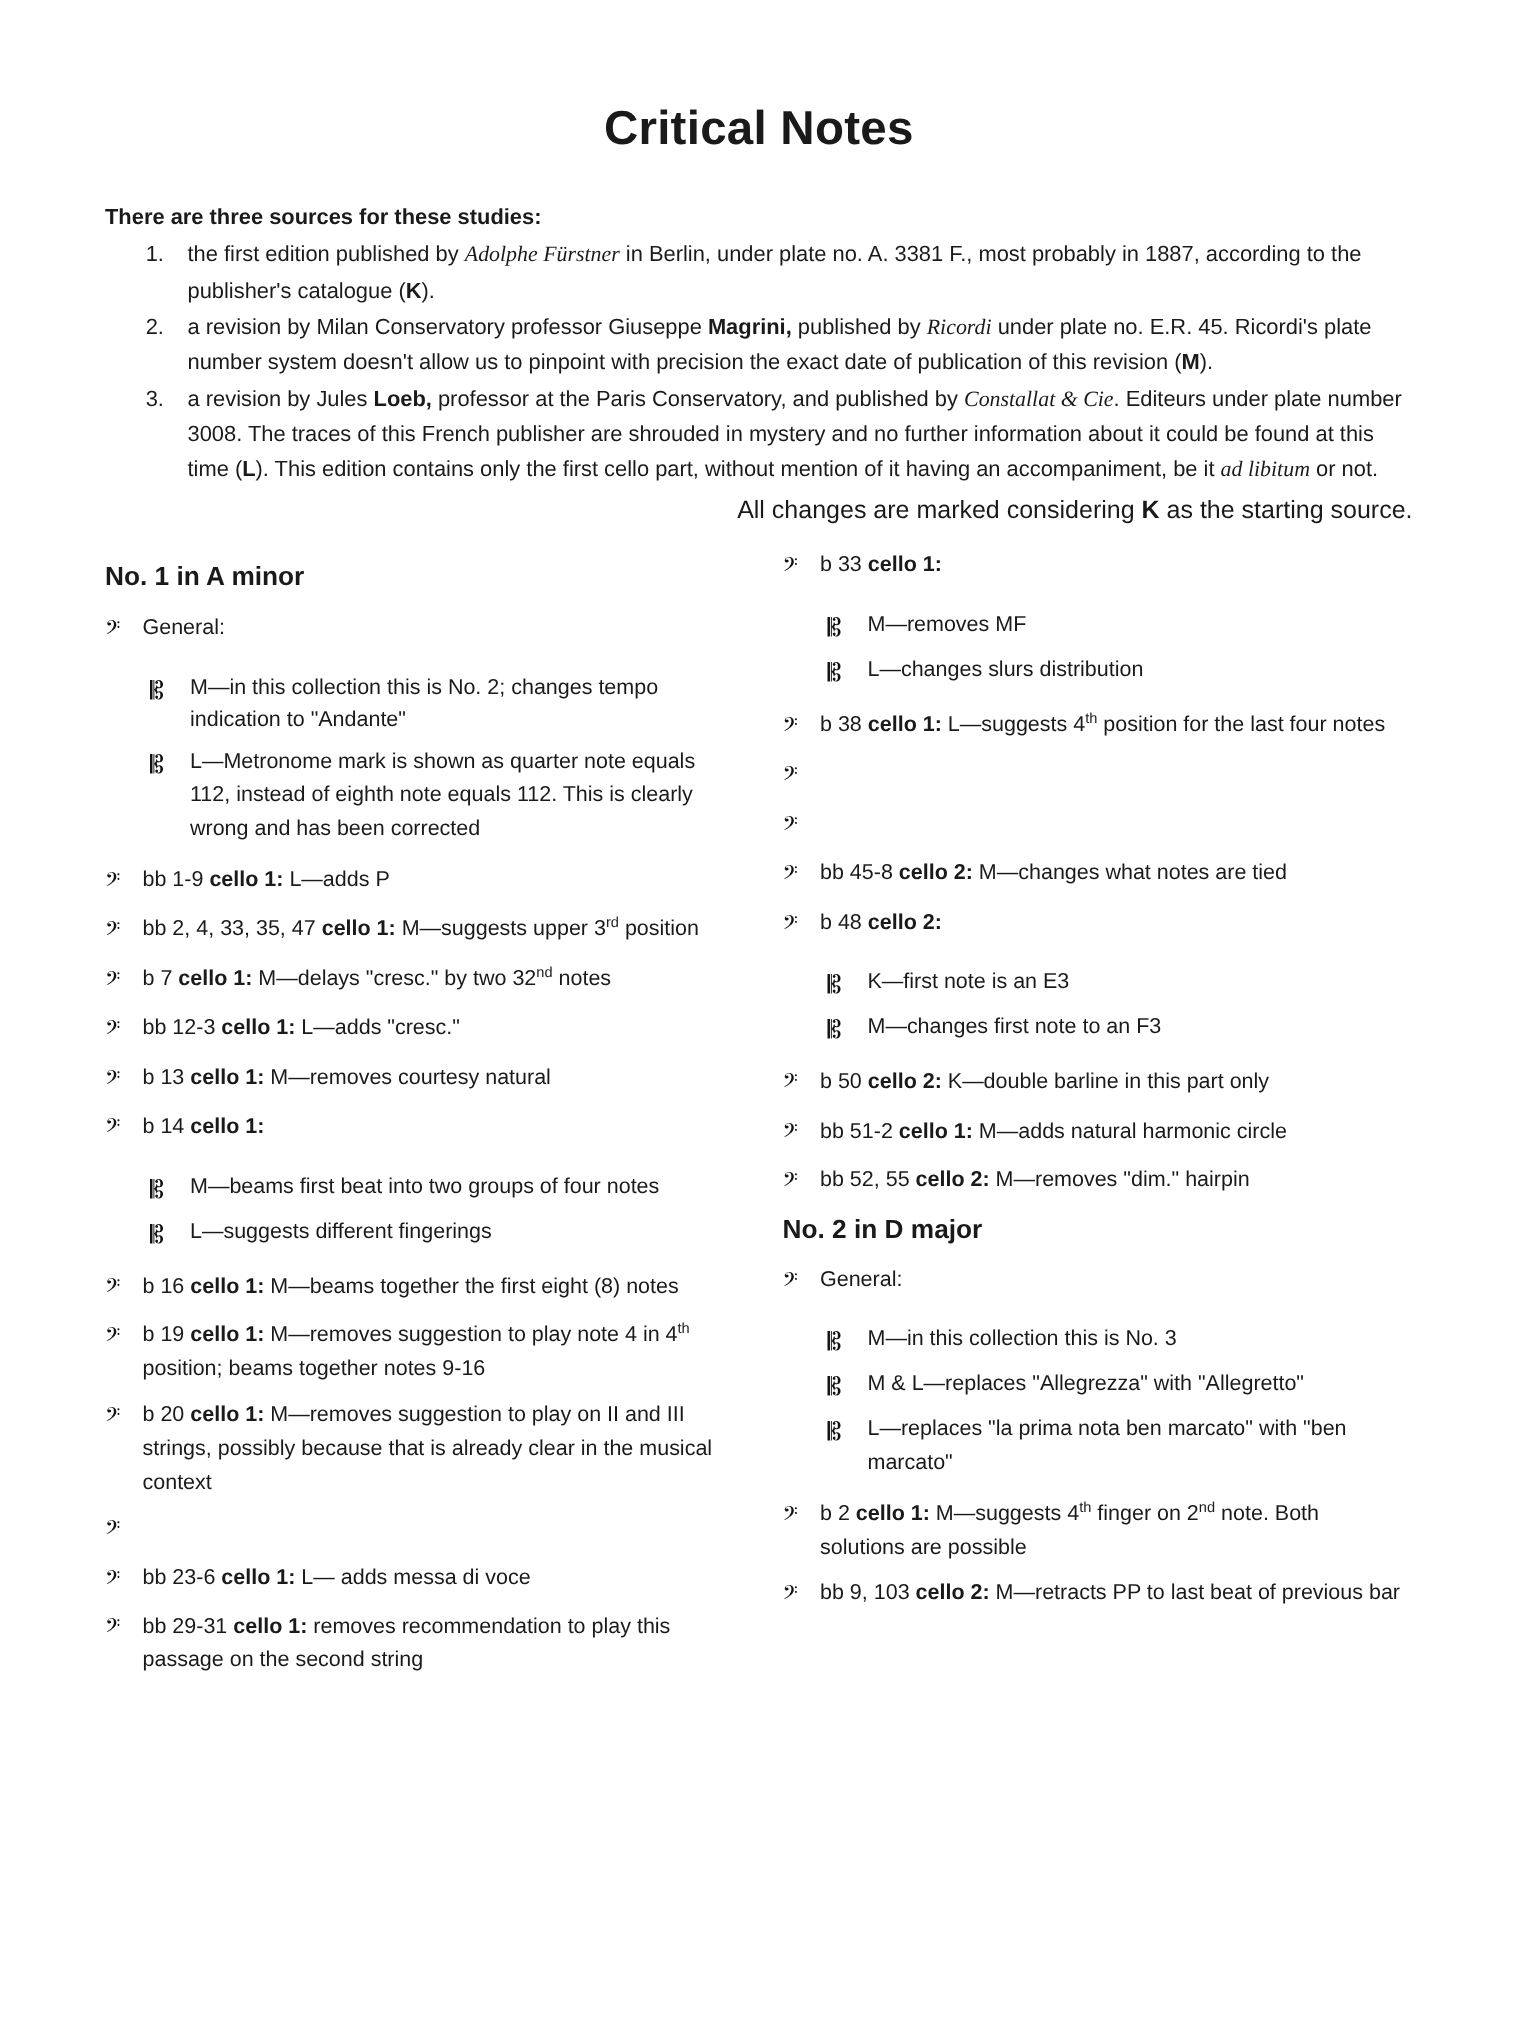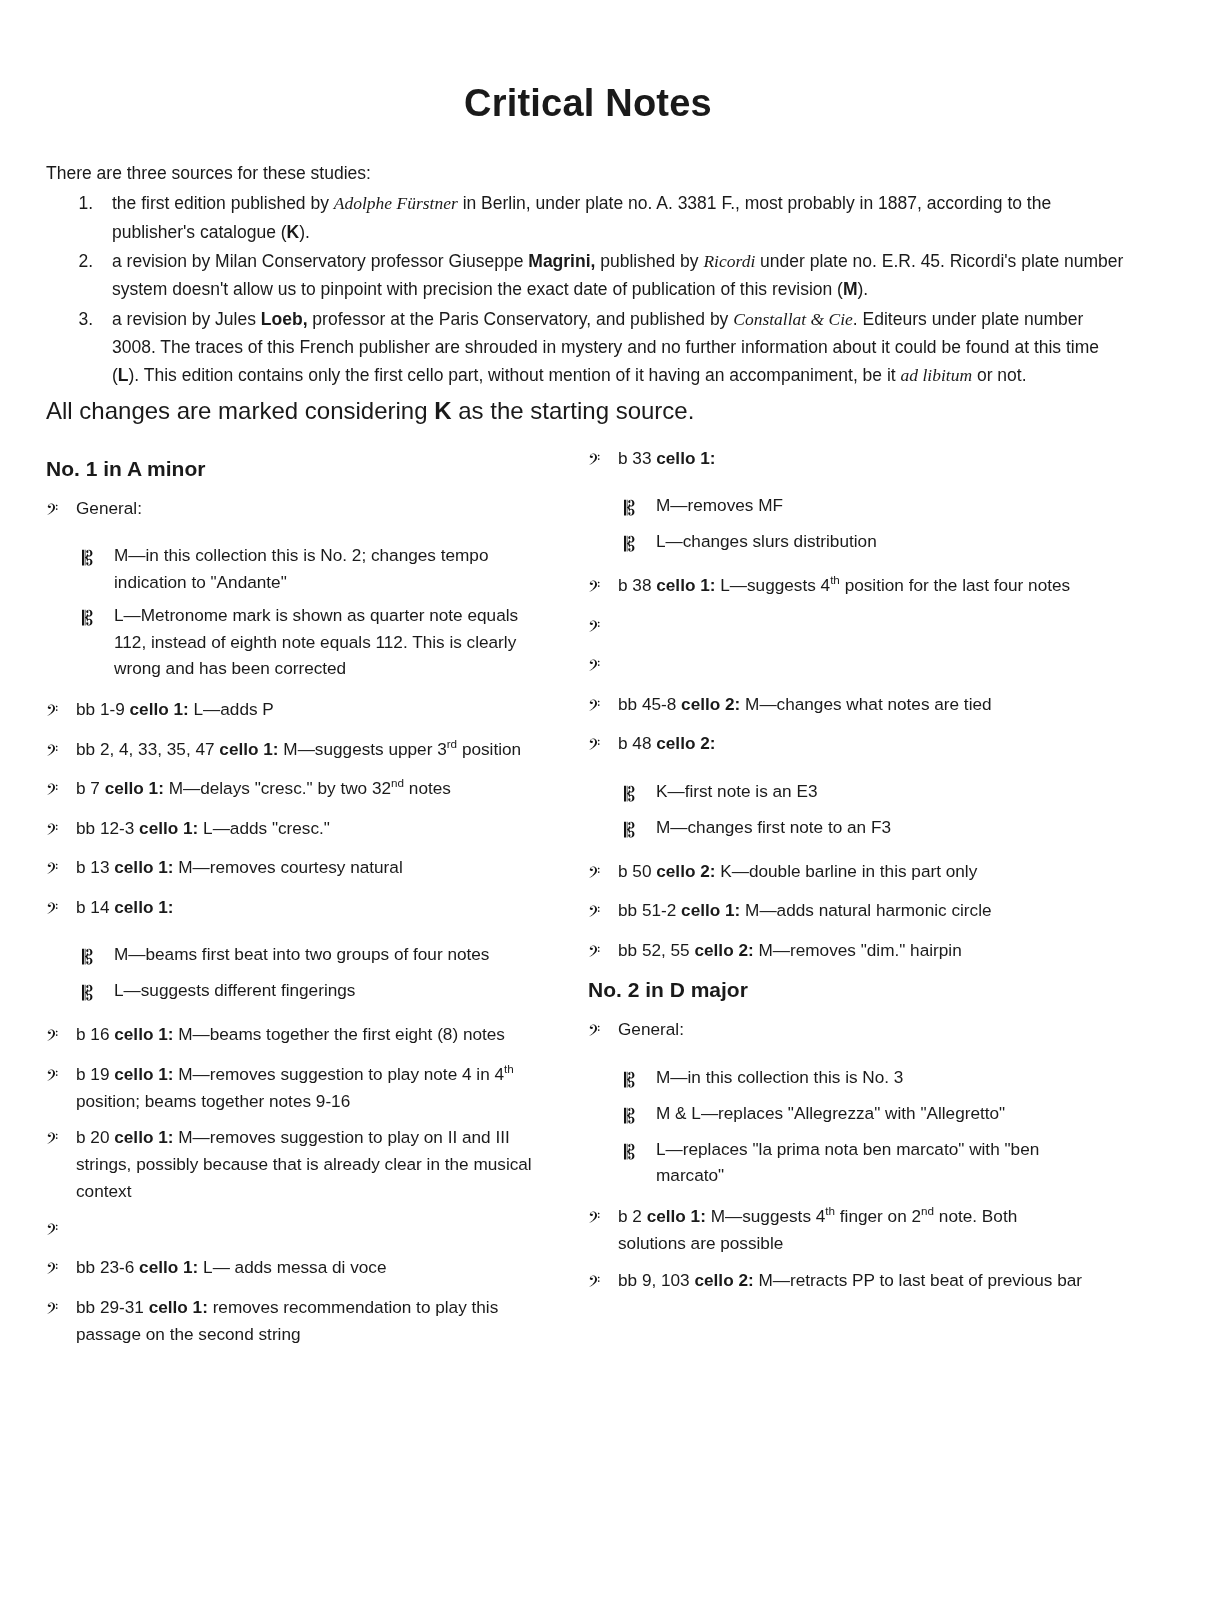--- a/index.html
+++ b/index.html
@@ -10,49 +10,51 @@
   body {
     width: 1214px;
     min-height: 1619px;
     font-family: "Liberation Sans", sans-serif;
     color: #1a1a1a;
   }
   .page {
     width: 1214px;
     min-height: 1619px;
     box-sizing: border-box;
-    padding: 70px 84px 40px 46px;
+    padding: 70px 84px 40px 84px;
     position: relative;
   }
   h1.page-title {
     font-size: 38px;
     font-weight: bold;
     text-align: center;
     margin: 12px 0 34px 0;
     letter-spacing: 0.2px;
   }
   .intro-line {
     font-size: 17.5px;
     line-height: 1.62;
     margin: 0 0 2px 0;
+    font-weight: bold;
   }
   ol.sources {
     margin: 0 0 0 0;
     padding-left: 52px;
     font-size: 17.5px;
     line-height: 1.62;
   }
   ol.sources > li {
     margin-bottom: 1px;
     padding-left: 14px;
   }
   .closing-line {
-    font-size: 24px;
+    font-size: 20px;
     line-height: 1.62;
     margin: 2px 0 14px 0;
+    text-align: right;
   }
   i { font-style: italic; font-family: Liberation Serif, serif; }
   b { font-weight: bold; }
   sup { font-size: 0.68em; vertical-align: super; line-height: 0; }
 
   .columns {
     display: flex;
     gap: 44px;
     margin-top: 14px;
   }

